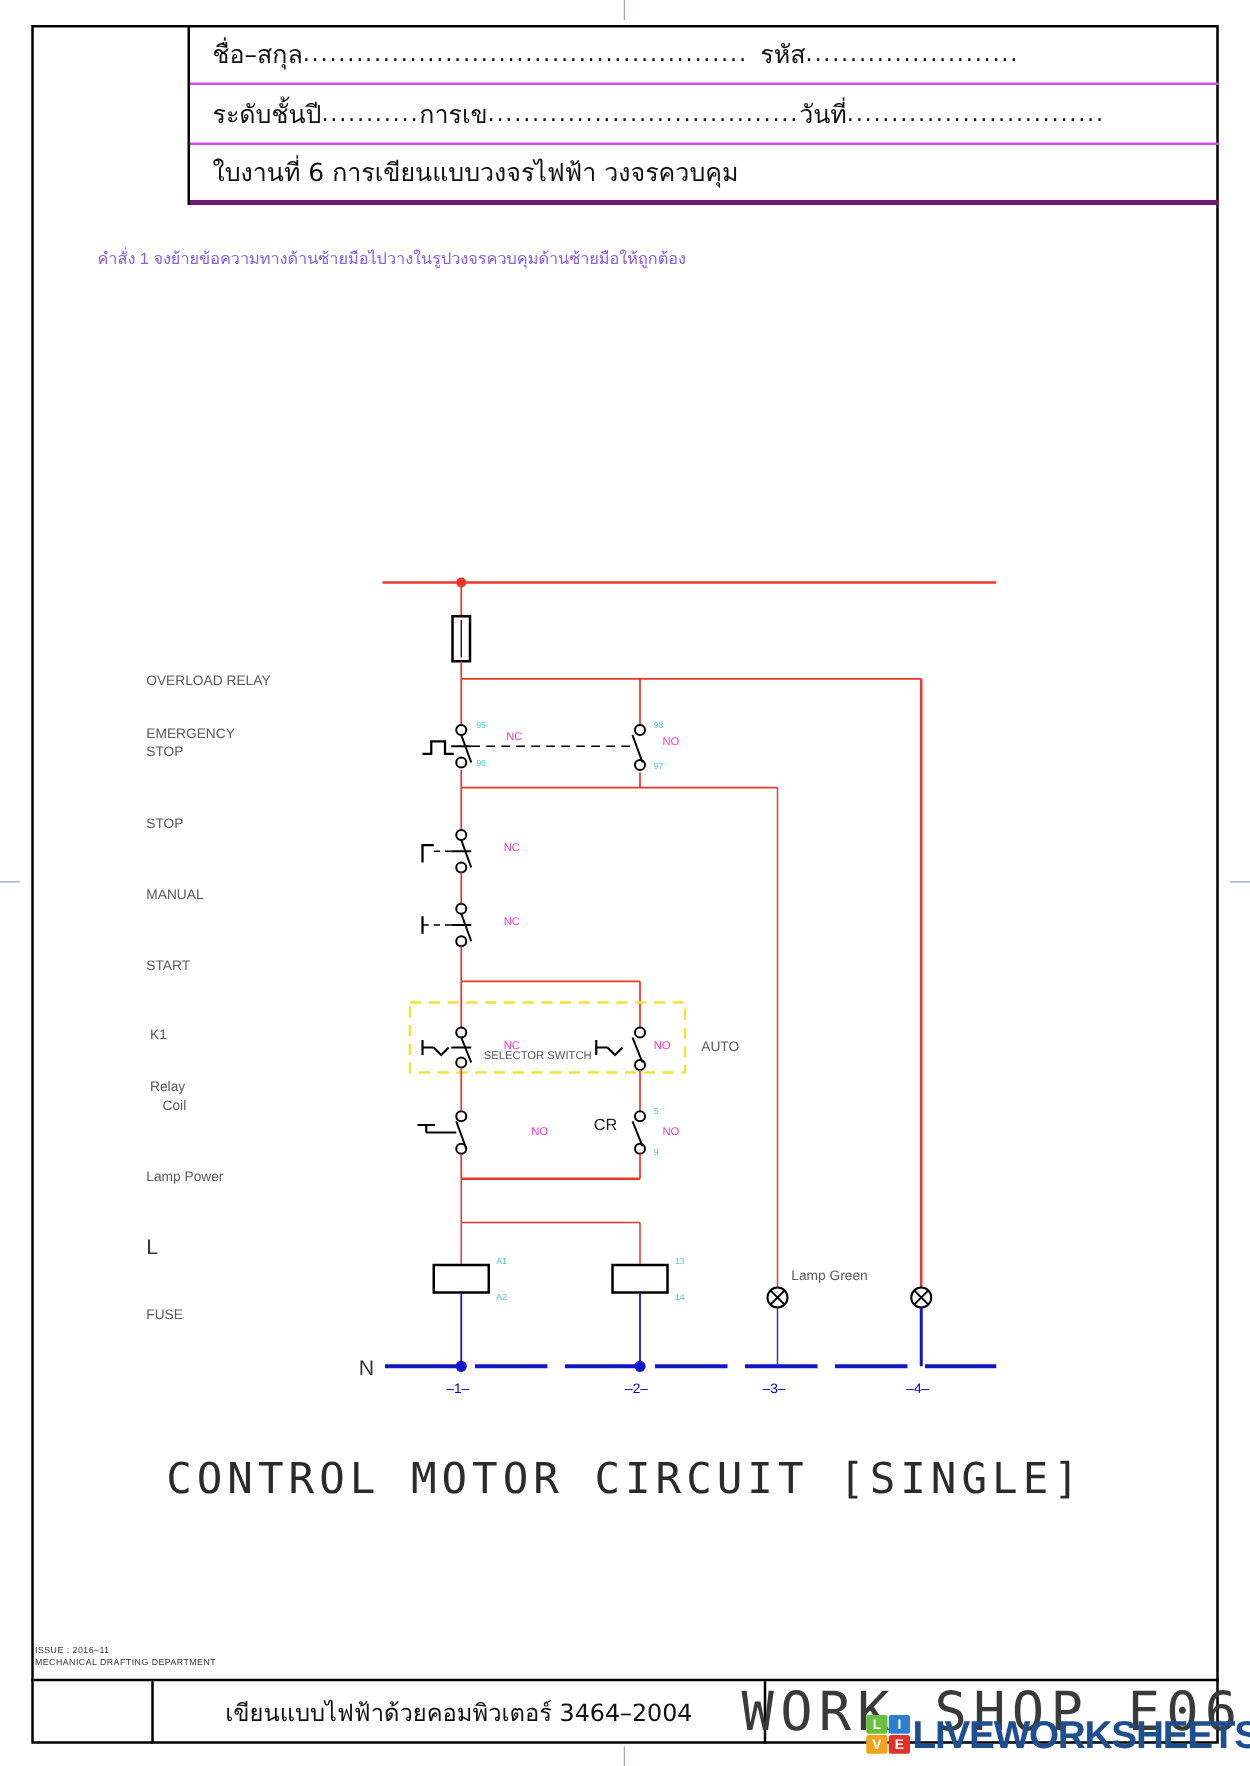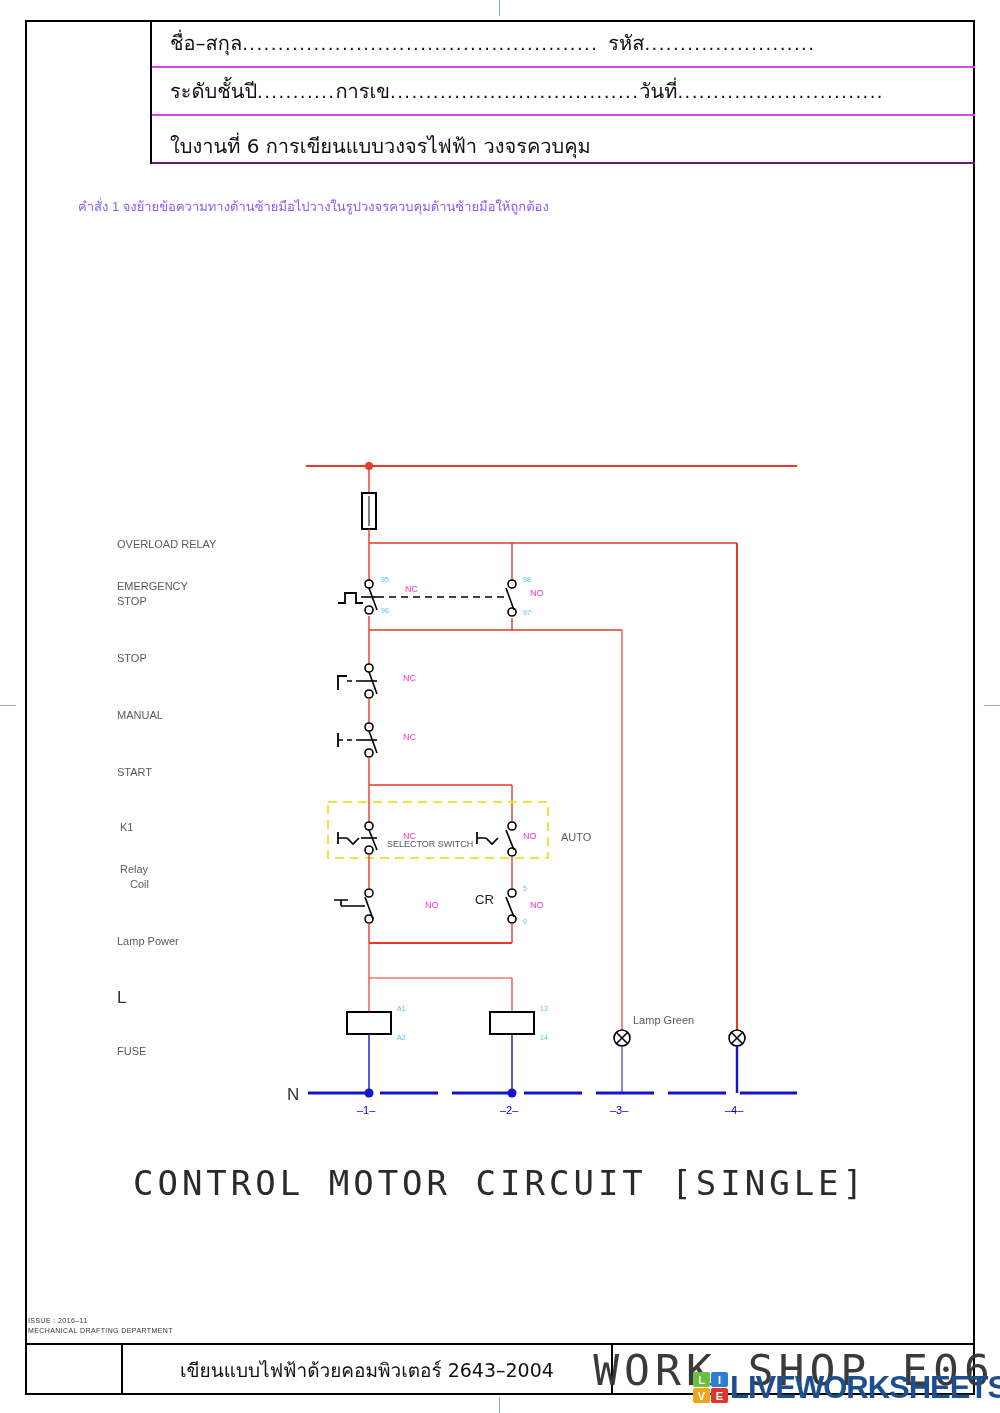--- a/index.html
+++ b/index.html
@@ -38,21 +38,21 @@
     border-right:2px solid #000;box-sizing:border-box;
   }
   .hdr-rows{position:absolute;left:127px;top:0;right:0;height:144px;}
   .hdr-row{
     height:48px;box-sizing:border-box;
     border-bottom:2px solid #d946ef;
     display:flex;align-items:center;
     padding-left:18px;
     white-space:nowrap;
   }
-  .hdr-row:last-child{border-bottom:2px solid #701a75;align-items:flex-end;}
+  .hdr-row:last-child{border-bottom:4px solid #701a75;}
   .hdr-row .th{
     font-family:"DejaVu Sans", sans-serif;
     font-size:20px;color:#111;
   }
   .dots{
     font-family:"DejaVu Sans", sans-serif;
     letter-spacing:1.4px;color:#111;font-size:18px;
   }
 
   
@@ -351,21 +351,21 @@
 
 
   <div class="issue">
     <div>ISSUE :  2016–11</div>
     <div>MECHANICAL DRAFTING DEPARTMENT</div>
   </div>
 
   <div class="tblock">
     <div class="tb-left"></div>
     <div class="tb-mid">
-      <span>เขียนแบบไฟฟ้าด้วยคอมพิวเตอร์  2643–2004</span>
+      <span>เขียนแบบไฟฟ้าด้วยคอมพิวเตอร์  3464–2004</span>
     </div>
     <div class="tb-right">
       <span>WORK SHOP  E06</span>
     </div>
   </div>
 
   <div class="lws">
     <div class="lws-grid">
       <div class="lws-cell" style="background: rgb(107, 191, 63);">L</div>
       <div class="lws-cell" style="background: rgb(47, 127, 209);">I</div>

